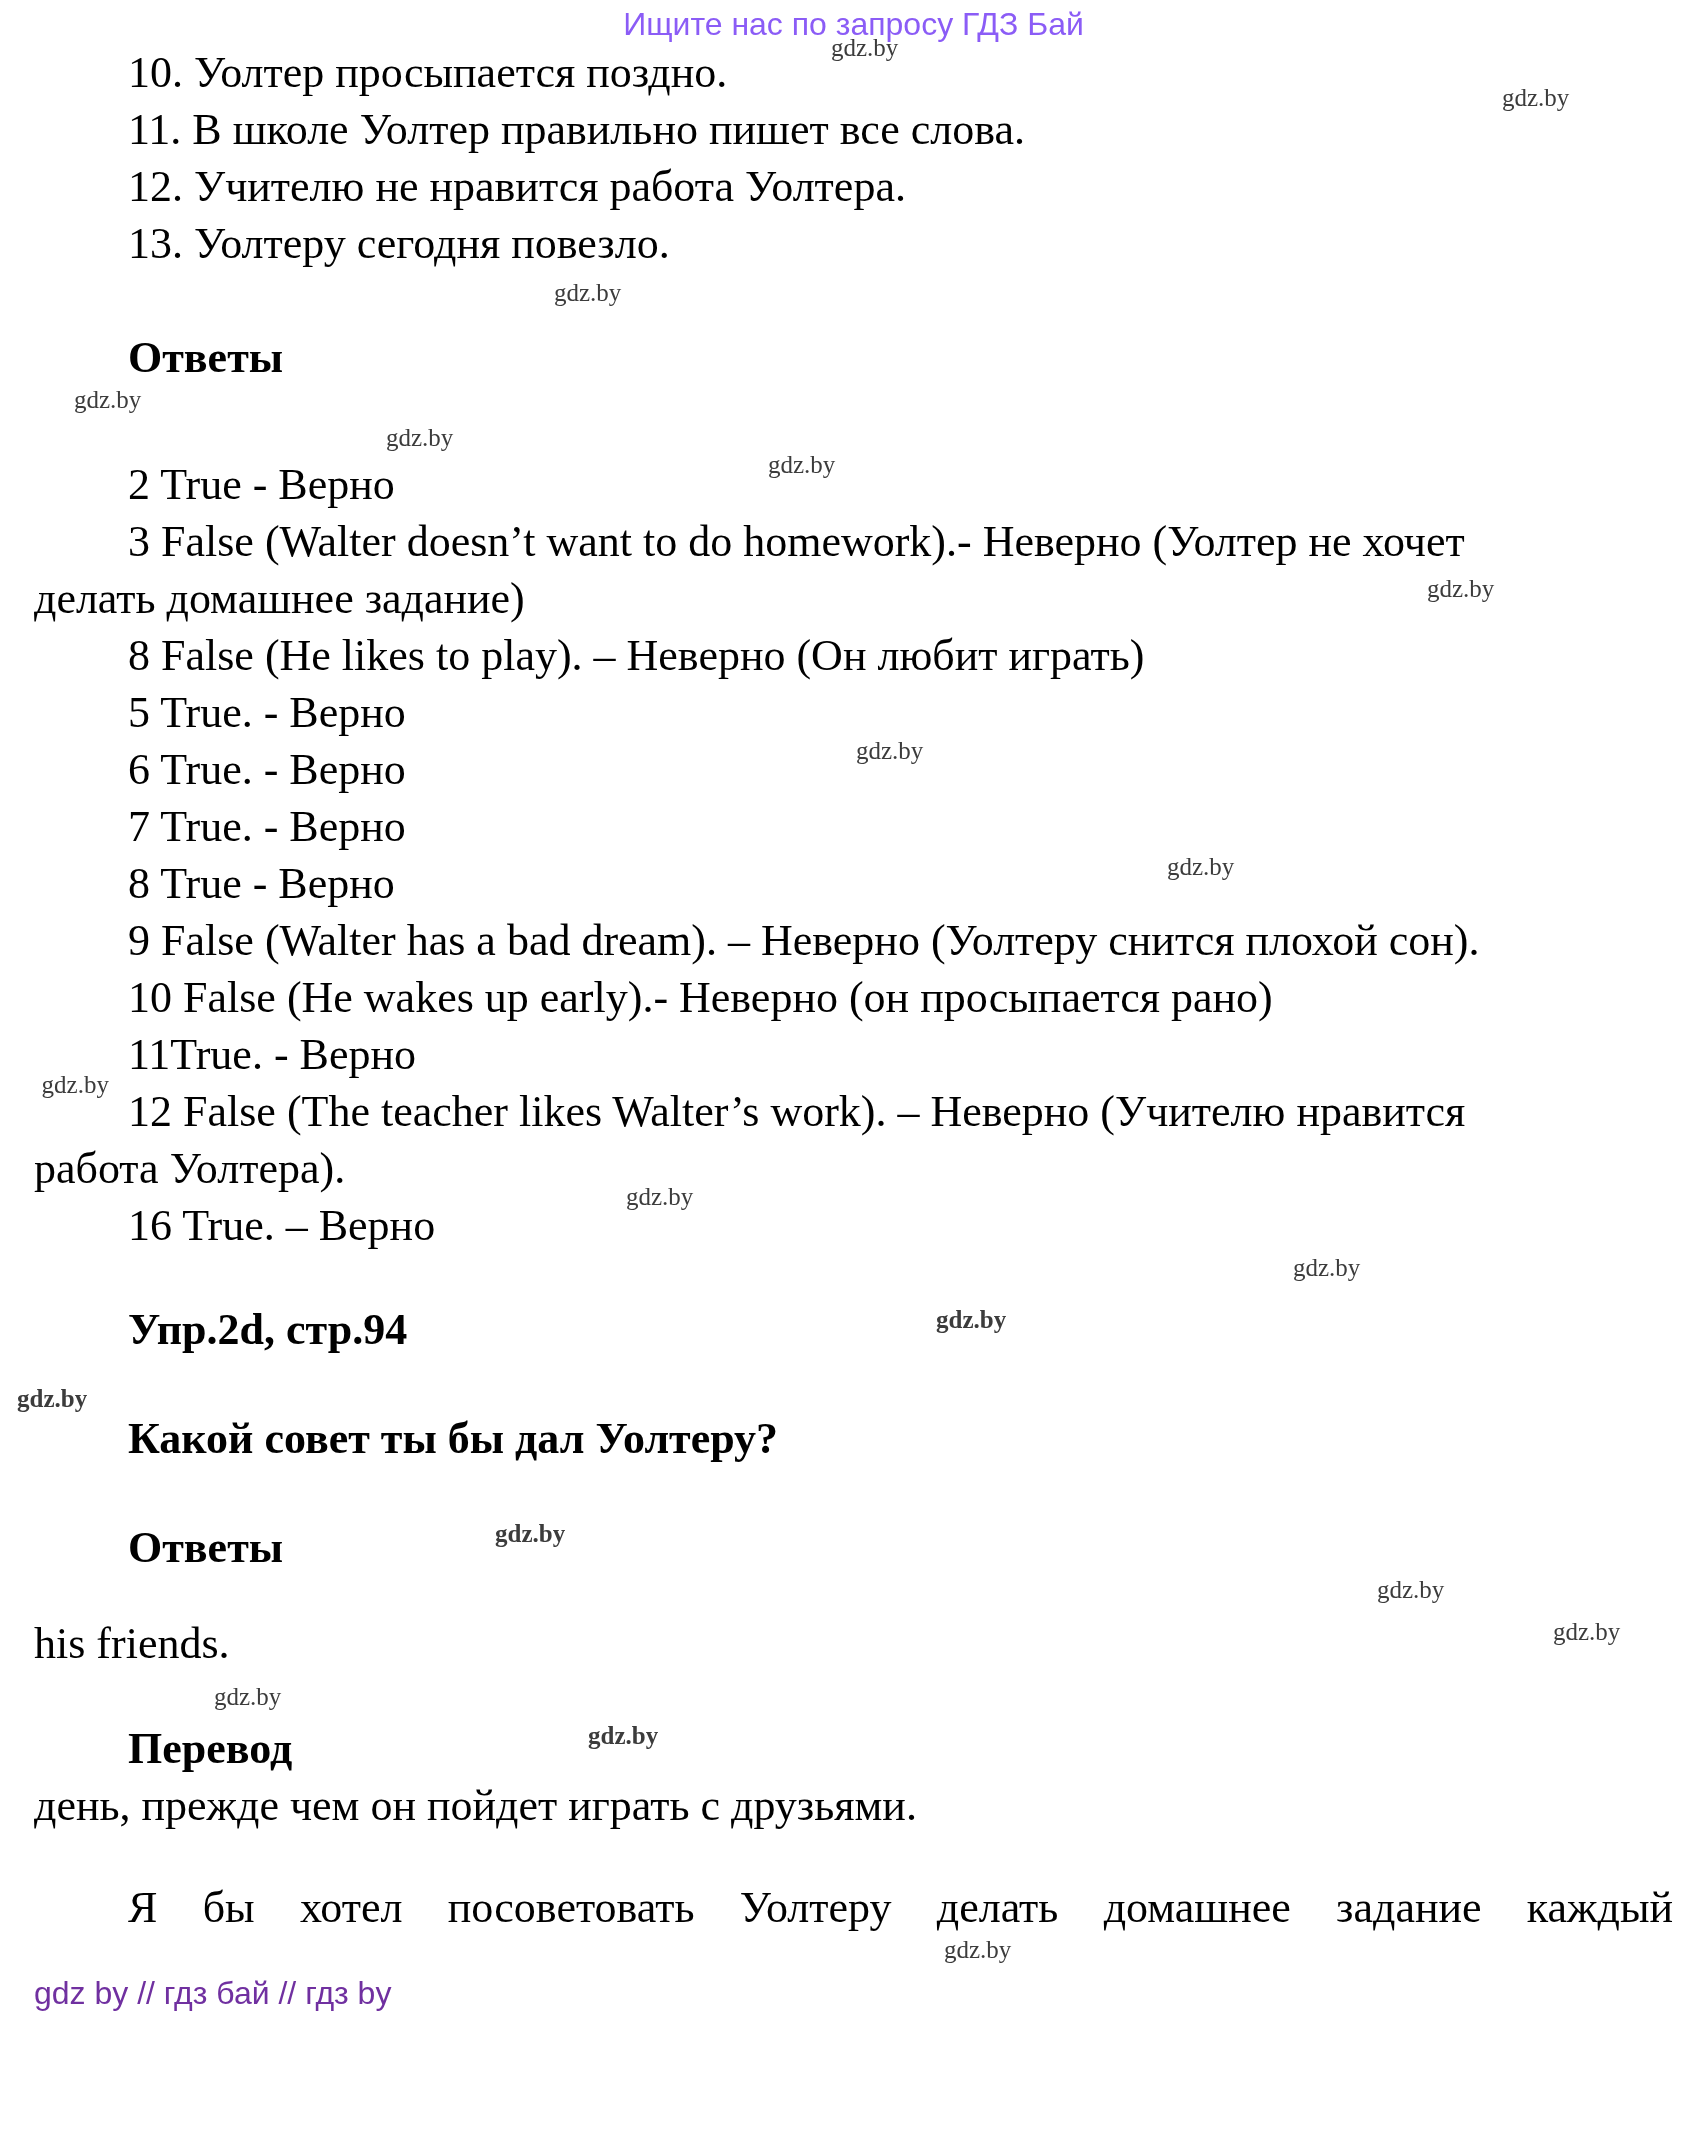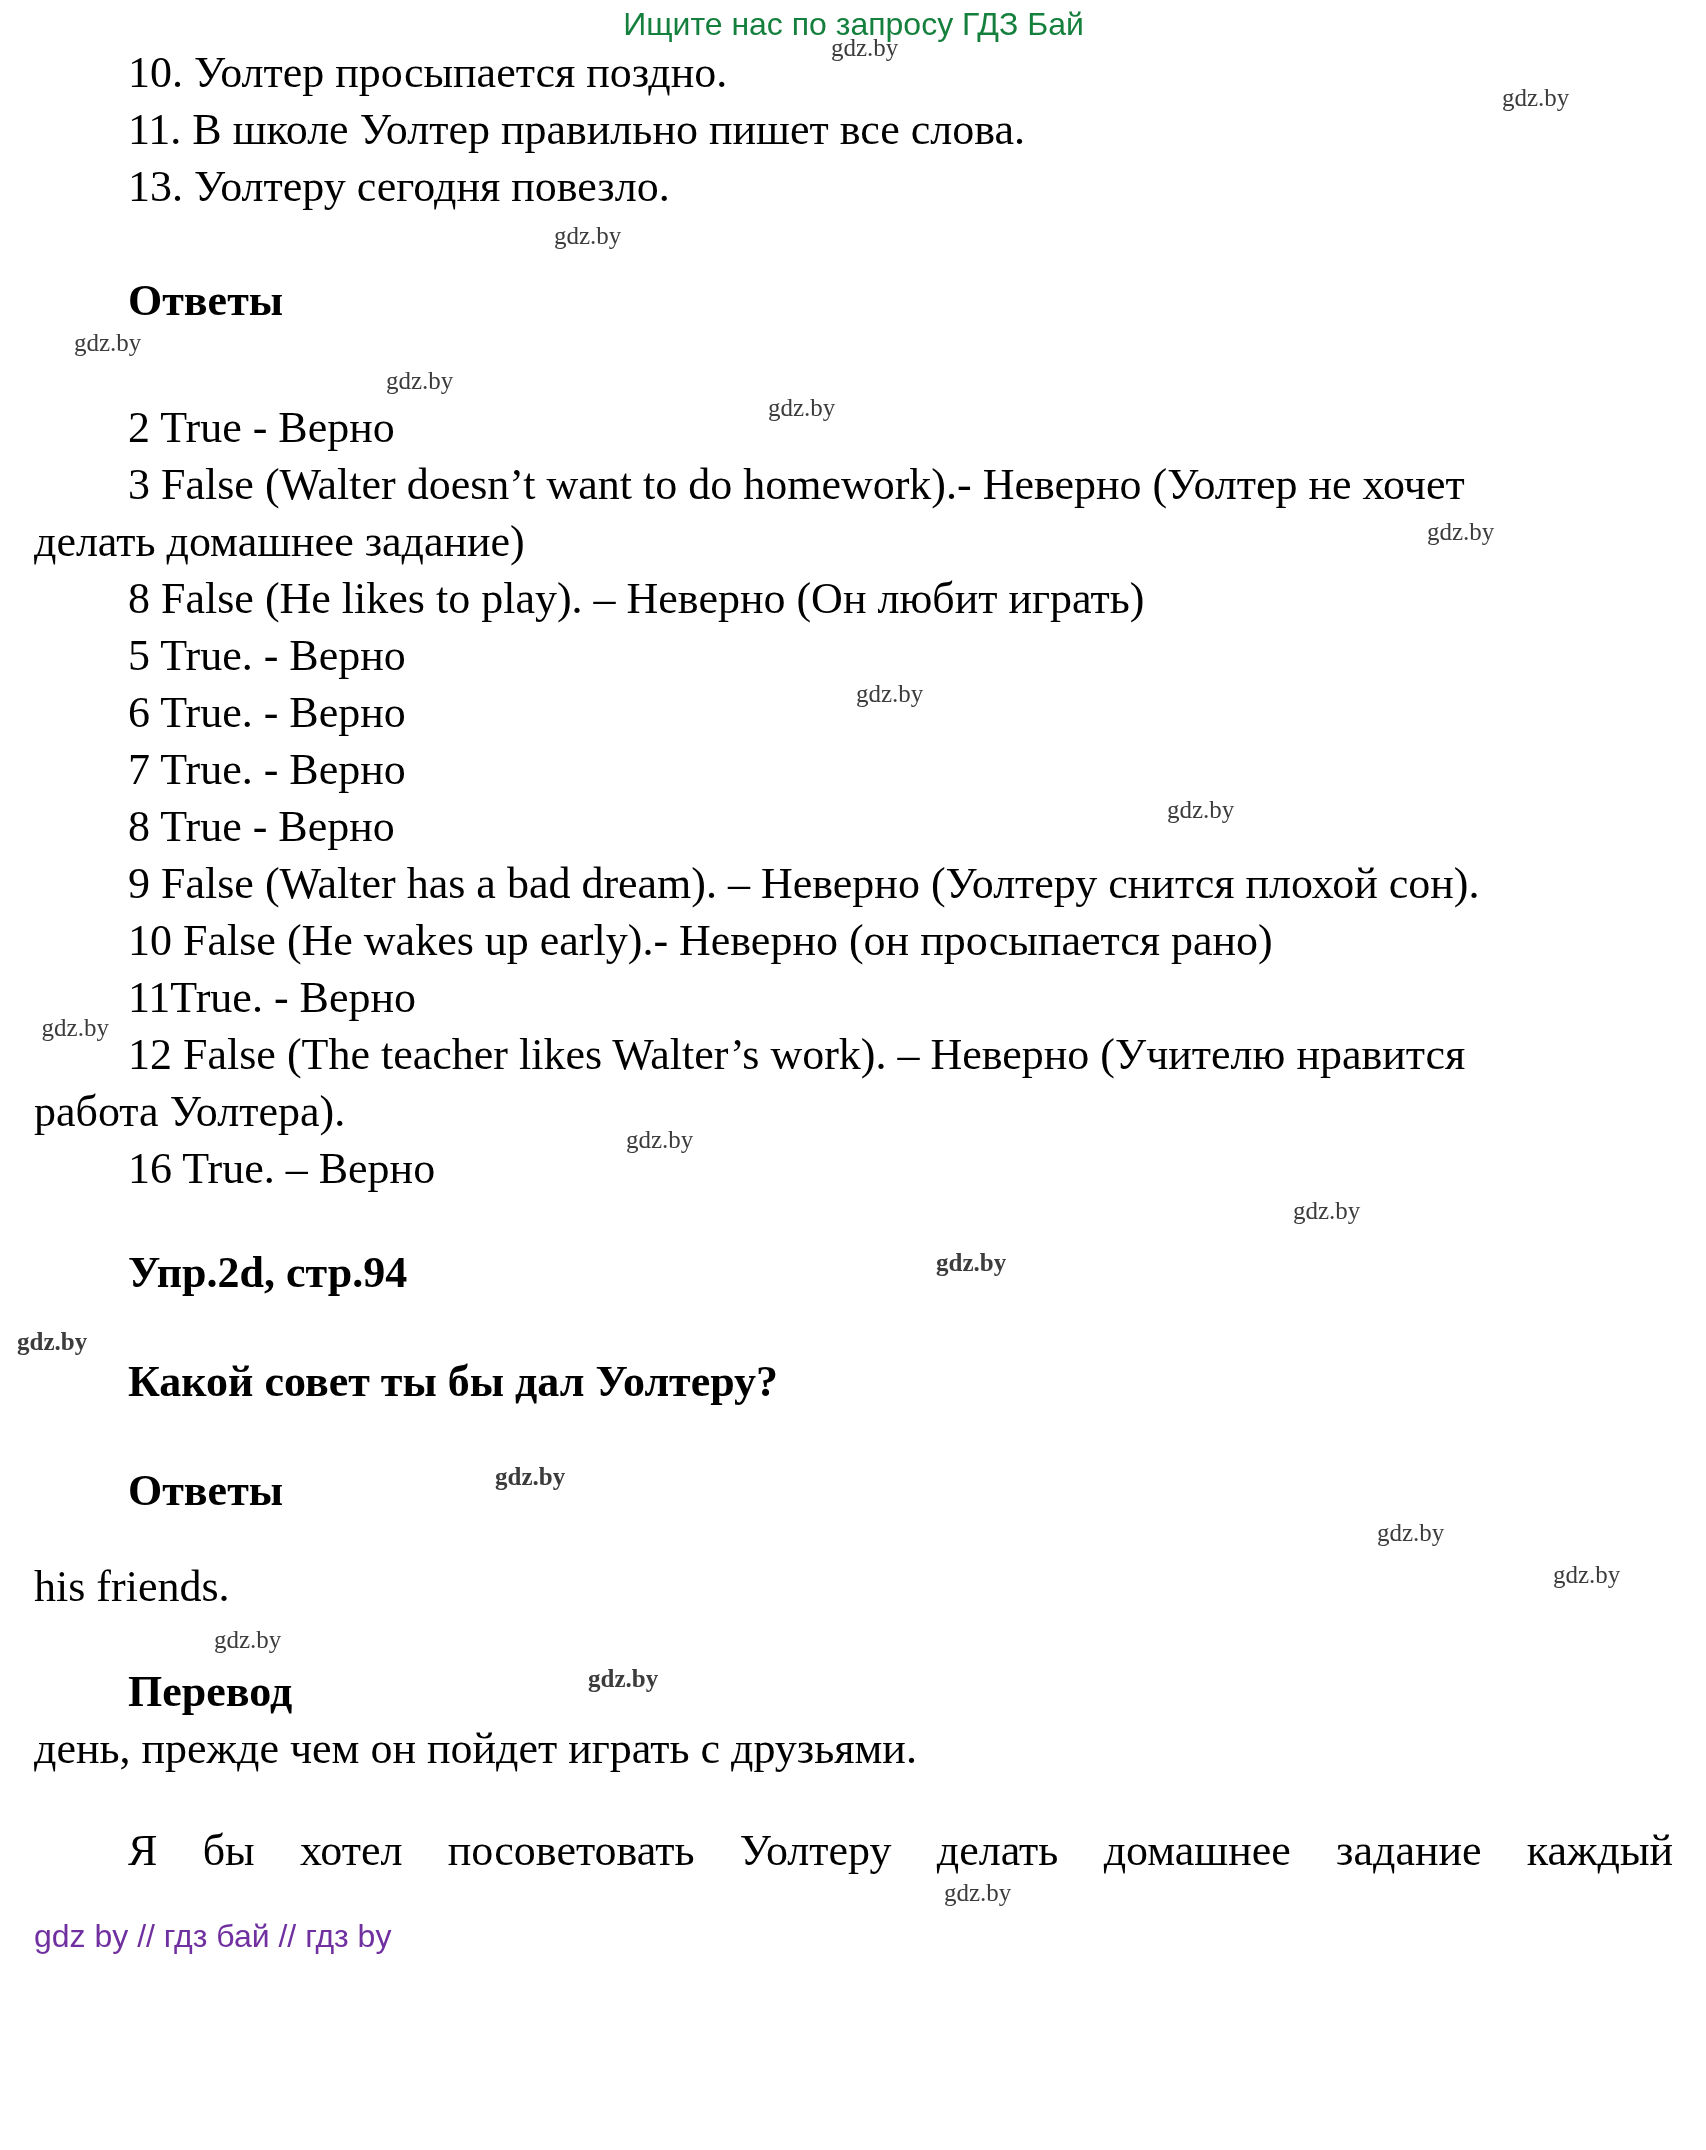--- a/index.html
+++ b/index.html
@@ -21,21 +21,21 @@
     font-size: 44px;
     line-height: 57px;
     color: #000000;
     white-space: normal;
   }
   .line.indent { padding-left: 94px; }
   .line.h { font-weight: bold; }
   .line.green {
     font-family: "Liberation Sans", sans-serif;
     font-size: 32px; line-height: 39px;
-    color: #15803d;
+    color: #8b5cf6;
     text-align: center;
   }
   .line.purple {
     font-family: "Liberation Sans", sans-serif;
     font-size: 32px; line-height: 40px;
     color: #7030a0;
     text-align: left;
   }
   .line.justify {
     text-align: justify;
@@ -49,20 +49,21 @@
     white-space: nowrap;
   }
 </style>
 </head>
 <body>
 
 <div class="page">
     <div class="line green"><span>Ищите нас по запросу ГДЗ Бай</span></div>
     <div class="line body indent"><span>10. Уолтер просыпается поздно.</span><span class="wm" style="left: 797px; top: -10px;">gdz.by</span></div>
     <div class="line body indent"><span>11. В школе Уолтер правильно пишет все слова.</span><span class="wm" style="left: 1468px; top: -17px;">gdz.by</span></div>
+    <div class="line body indent"><span>12. Учителю не нравится работа Уолтера.</span></div>
     <div class="line body indent"><span>13. Уолтеру сегодня повезло.</span></div>
     <div class="line wm-line" style="height: 45px;">
       <span class="wm" style="left: 520px; top: 6.7px;">gdz.by</span>
     </div>
     <div class="line h indent" style="margin-top: 11.7px;"><span>Ответы</span></div>
     <div class="line wm-line" style="height: 35px;">
       <span class="wm" style="left: 40px; top: 0px;">gdz.by</span>
     </div>
     <div class="line wm-line" style="height: 35px;">
       <span class="wm" style="left: 352px; top: 3.4px;">gdz.by</span>

